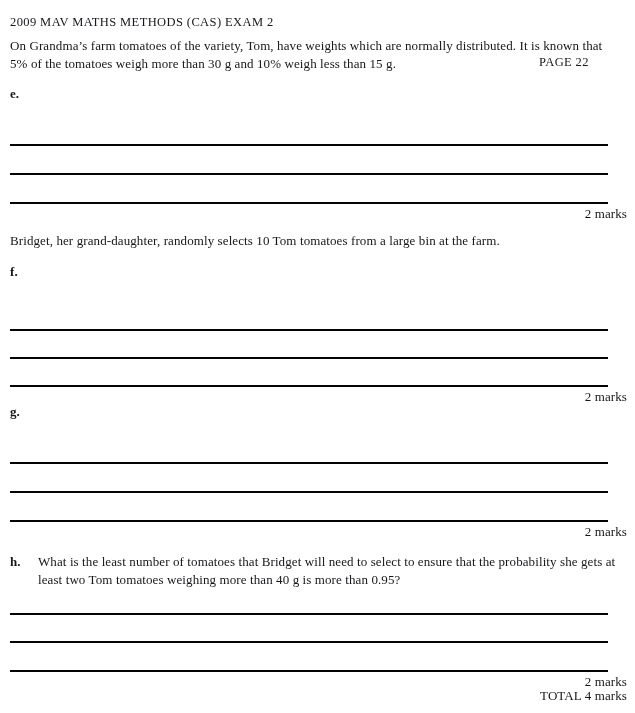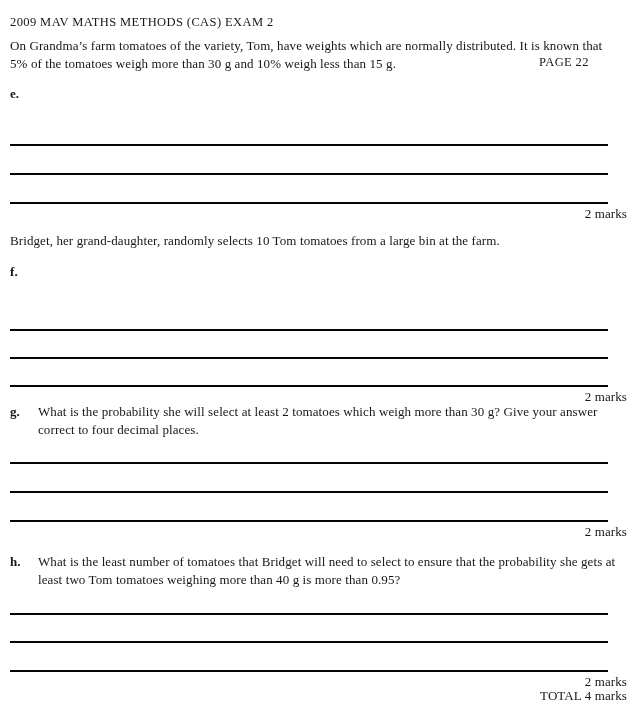--- a/index.html
+++ b/index.html
@@ -64,21 +64,20 @@
 
   <div class="abs para" style="top:232px">Bridget, her grand-daughter, randomly selects 10 Tom tomatoes from a large bin at the farm.</div>
 
   <div class="abs q-label" style="top:263px; left:10px">f.</div>
   <div class="answer-line" style="top:329px"></div>
   <div class="answer-line" style="top:357px"></div>
   <div class="answer-line" style="top:385px"></div>
   <div class="marks" style="top:388px">2 marks</div>
 
   <div class="abs q-label" style="top:403px; left:10px">g.</div>
-  <div class="abs q-text" style="top:403px">What is the probability she will select at least 2 tomatoes which weigh more than 30 g? Give your answer correct to four decimal places.</div>
   <div class="answer-line" style="top:462px"></div>
   <div class="answer-line" style="top:491px"></div>
   <div class="answer-line" style="top:520px"></div>
   <div class="marks" style="top:523px">2 marks</div>
 
   <div class="abs q-label" style="top:553px; left:10px">h.</div>
   <div class="abs q-text" style="top:553px">What is the least number of tomatoes that Bridget will need to select to ensure that the probability she gets at least two Tom tomatoes weighing more than 40 g is more than 0.95?</div>
   <div class="answer-line" style="top:613px"></div>
   <div class="answer-line" style="top:641px"></div>
   <div class="answer-line" style="top:670px"></div>

